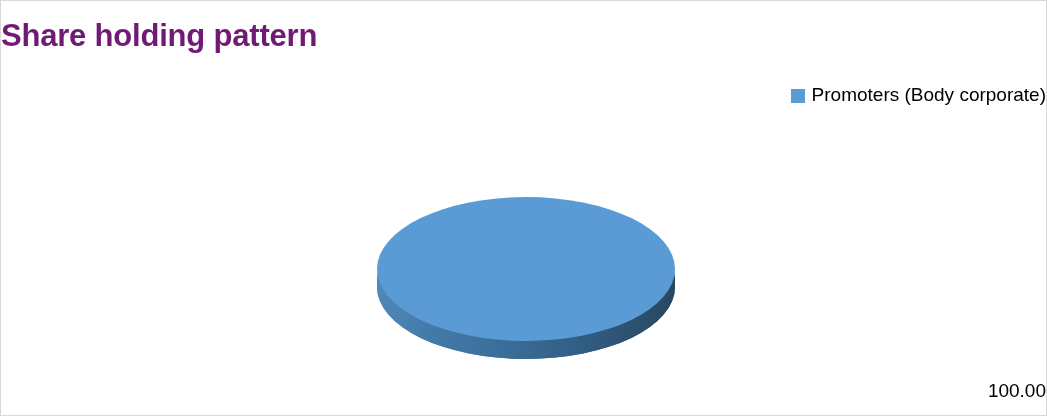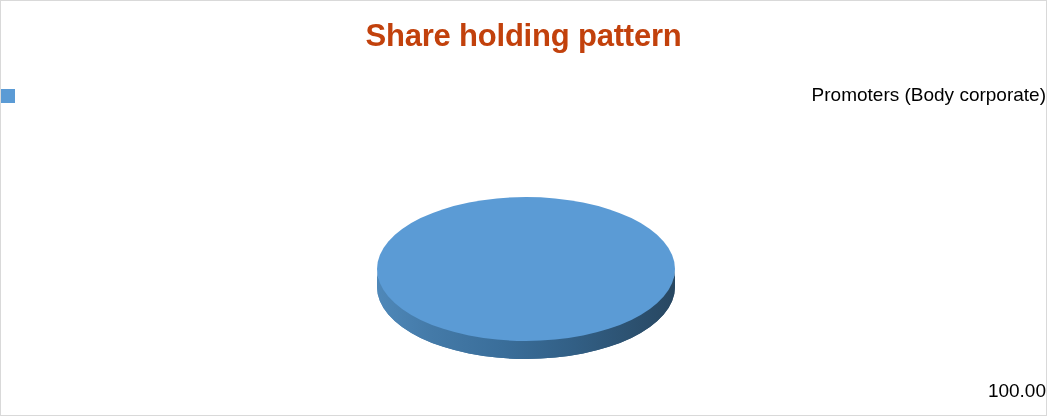--- a/index.html
+++ b/index.html
@@ -17,34 +17,34 @@
     box-sizing: border-box;
     background: #ffffff;
     border: 1px solid #d9d9d9;
     overflow: hidden;
   }
   .chart-title {
     position: absolute;
     left: 0;
     right: 0;
     top: 18px;
-    text-align: center;
+    text-align: left;
     font-size: 31px;
     font-weight: bold;
-    color: #c2410c;
+    color: #701a75;
     letter-spacing: -0.2px;
     line-height: 1.1;
   }
   .legend {
     position: absolute;
     left: 0;
     right: 0;
     top: 84px;
     display: flex;
-    justify-content: space-between;
+    justify-content: flex-end;
     align-items: center;
     gap: 7px;
   }
   .legend-swatch {
     width: 14px;
     height: 14px;
     display: inline-block;
     flex: 0 0 auto;
     position: relative;
     top: 1px;

